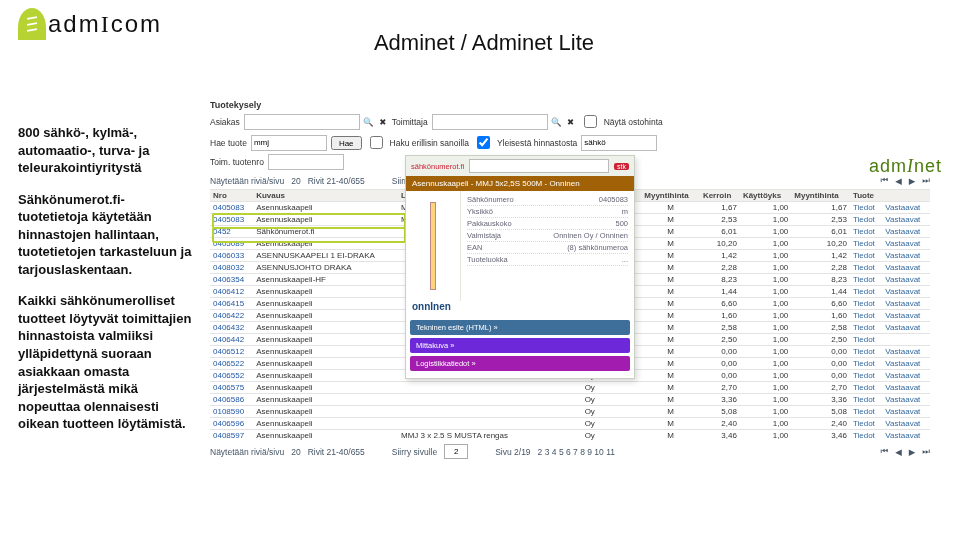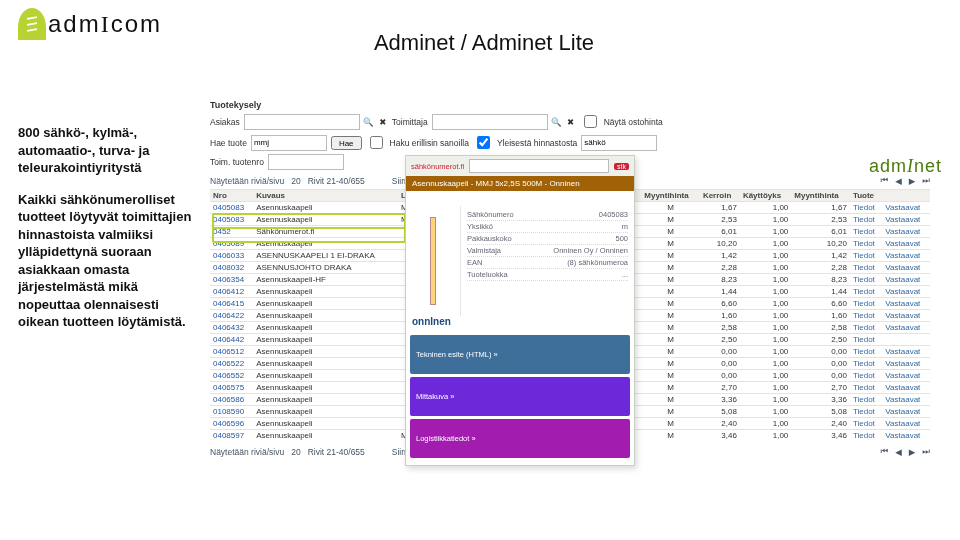--- a/index.html
+++ b/index.html
@@ -35,27 +35,27 @@
   .r{ text-align:right !important;}
   .c{ text-align:center !important;}
   
   .hl{position:absolute;border:2px solid #b6d333;border-radius:2px;pointer-events:none;}
   .popup{position:absolute;left:405px;top:155px;width:228px;background:#fff;border:1px solid #c9cfc3;box-shadow:2px 3px 6px rgba(0,0,0,.15);font-size:7.5px;}
   .popup .top{background:#eef1ea;padding:3px 5px;display:flex;align-items:center;gap:5px;}
   .popup .top .site{color:#c23;}
   .popup .top input{flex:1;height:10px;border:1px solid #bbb;font-size:7px;}
   .popup .top .stk{background:#c23;color:#fff;font-size:7px;padding:0 3px;border-radius:2px;}
   .popup .titlebar{background:#a16207;color:#fff;padding:3px 6px;font-size:8px;}
-  .popup .body{display:flex;margin-top:15px;}
+  .popup .body{display:flex;}
   .popup .thumb{width:54px;height:110px;display:flex;align-items:center;justify-content:center;border-right:1px solid #e4e8de;}
   .popup .thumb div{width:4px;height:86px;background:linear-gradient(#ffd27c,#ffd27c);border:1px solid #b88;}
   .popup .fields{flex:1;padding:3px 6px;}
   .popup .fields div{display:flex;justify-content:space-between;border-bottom:1px dotted #d9dccd;padding:1px 0;color:#667;}
   .popup .btns{padding:4px;}
-  .popup .btn{display:block;color:#fff;font-size:7.5px;padding:15px 6px;margin-bottom:3px;border-radius:2px;}
+  .popup .btn{display:block;color:#fff;font-size:7.5px;padding:3px 6px;margin-bottom:3px;border-radius:2px;}
   .popup .b1{background:#3d6f9a;}
   .popup .b2{background:#6d28d9;}
   .popup .b3{background:#a21caf;}
   .popup .brand{padding:0 6px 4px 6px;color:#1e4a7a;font-weight:700;font-size:10px;}
 </style>
 </head>
 <body>
 
 <div class="logo">
   <div class="logo-mark">
@@ -63,20 +63,21 @@
       <span></span>
       <span></span>
     </div>
   <div class="logo-text">adm<i>I</i>com</div>
 </div>
 
 <div class="title">Adminet / Adminet Lite</div>
 
 <div class="left">
   <p class="bold">800 sähkö-, kylmä-, automaatio-, turva- ja teleurakointiyritystä</p>
+  <p class="bold">Sähkönumerot.fi-tuotetietoja käytetään hinnastojen hallintaan, tuotetietojen tarkasteluun ja tarjouslaskentaan.</p>
   <p class="bold">Kaikki sähkönumerolliset tuotteet löytyvät toimittajien hinnastoista valmiiksi ylläpidettynä suoraan asiakkaan omasta järjestelmästä mikä nopeuttaa olennaisesti oikean tuotteen löytämistä.</p>
 </div>
 
 <div class="panel">
   <div class="hdr">Tuotekysely</div>
 
   <div class="filter-row">
     <label>Asiakas</label>
     <input type="text" class="w110" style="">
     <span class="glass">🔍</span>

